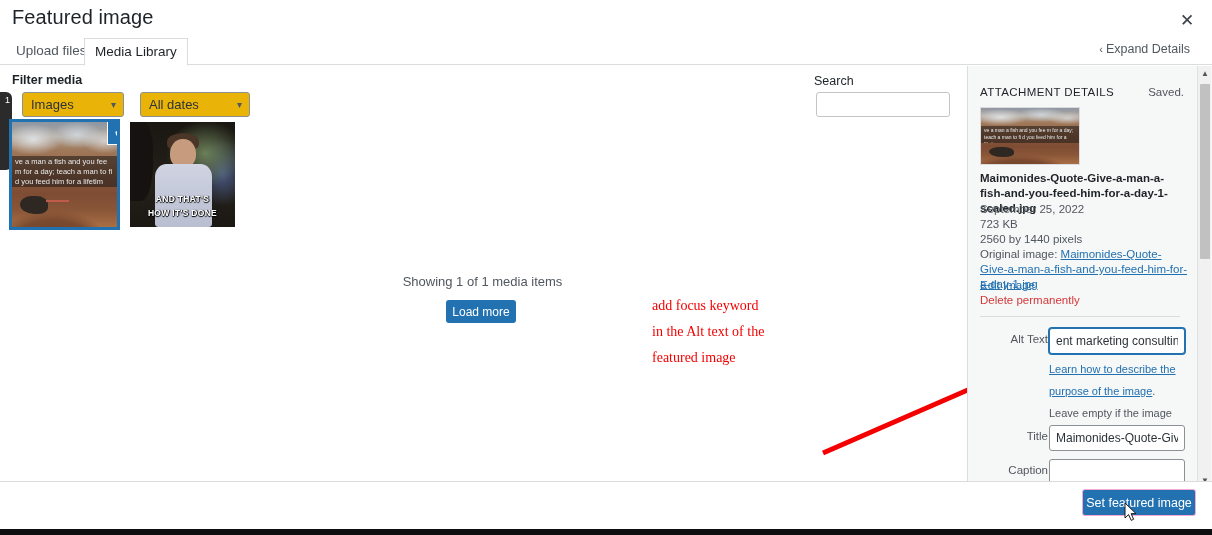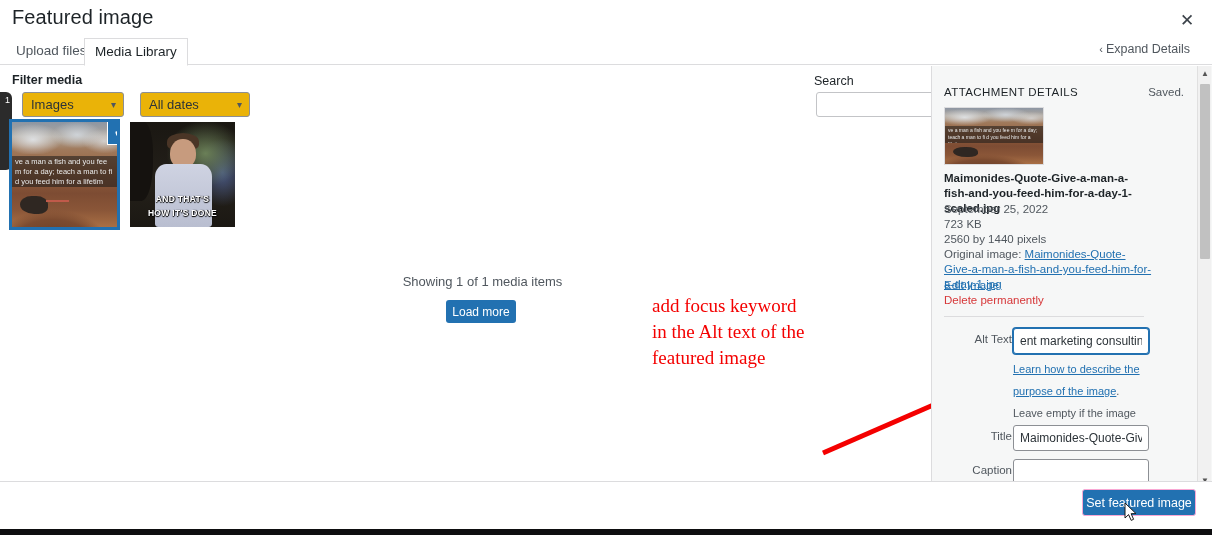--- a/index.html
+++ b/index.html
@@ -298,35 +298,35 @@
   }
 
   
   .annotation {
     position: absolute;
     left: 652px;
     top: 293px;
     width: 230px;
     color: #f40000;
     font-family: "Liberation Serif", serif;
-    font-size: 19px;
+    font-size: 14px;
     line-height: 26px;
   }
   .arrow-svg {
     position: absolute;
     left: 0; top: 0;
     width: 1212px; height: 535px;
     pointer-events: none;
   }
 
   
   .sidebar {
     position: absolute;
     right: 0; top: 66px;
-    width: 281px;
+    width: 245px;
     height: 421px;
     background: #f6f7f7;
     border-left: 1px solid #dcdcde;
   }
 
   .sb-head {
     position: absolute; left: 12px; top: 20px;
     font-size: 11.5px; letter-spacing: .4px;
     color: #1d2327;
   }

